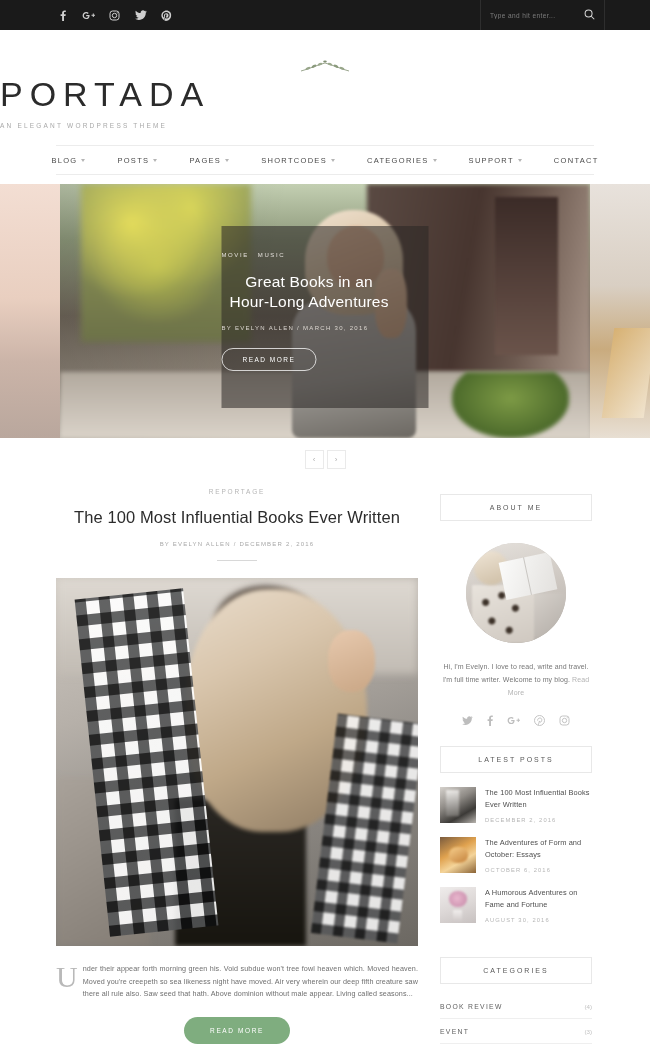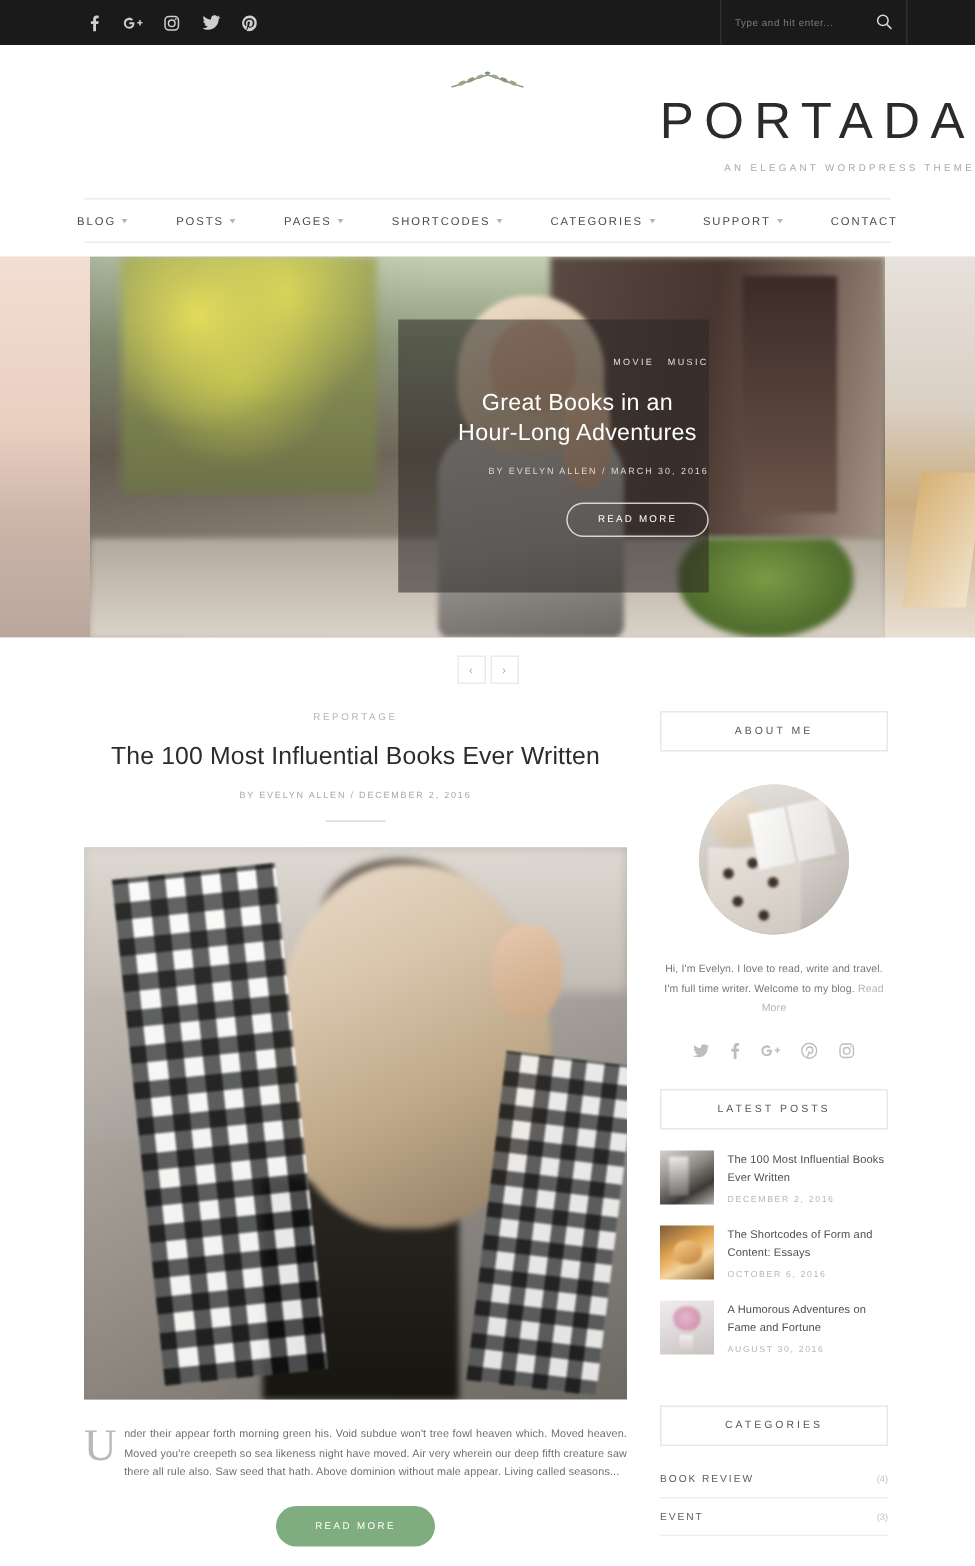--- a/index.html
+++ b/index.html
@@ -37,21 +37,21 @@
     font-family: "Liberation Sans", sans-serif;
     flex: 1; width: 10px;
   }
   .search-input::placeholder { color: #7d7d7d; }
   .search-btn {
     background: transparent; border: none; cursor: pointer;
     color: #d8d8d8; padding: 0; display: flex; align-items: center;
   }
 
   
-  .header { padding-top: 15px; text-align: right; background: #fff; }
+  .header { padding-top: 28px; text-align: left; background: #fff; }
   .leaf { height: 16px; display: flex; justify-content: center; align-items: flex-end; }
   .logo {
     font-family: "Liberation Sans", sans-serif;
     font-size: 34px; letter-spacing: 7px; color: #2b2b2b;
     font-weight: 300; line-height: 1.1; margin-top: 2px;
   }
   .tagline {
     font-size: 6.5px; letter-spacing: 2.2px; color: #a9a9a9;
     margin-top: 9px; text-transform: uppercase;
   }
@@ -150,23 +150,22 @@
   .ph-veg {
     position: absolute; right: 4%; bottom: 0; width: 22%; height: 26%;
     background: radial-gradient(ellipse at 50% 40%, #7d9a45 0%, #4c6a2b 70%, rgba(0,0,0,0) 72%);
     filter: blur(2px);
   }
 
   .hero-overlay {
     position: absolute; left: 50%; top: 42px; transform: translateX(-50%);
     width: 207px; height: 182px;
     background: rgba(42,38,36,.55);
-    display: flex; flex-direction: column; align-items: flex-end;
+    display: flex; flex-direction: column; align-items: flex-start;
     padding-top: 26px;
-    margin-left: 44px;
   }
   .hero-cats { display: flex; gap: 9px; }
   .hero-cat {
     font-size: 6px; letter-spacing: 1.6px; color: #e2ded9;
     text-transform: uppercase; cursor: pointer;
   }
   .hero-title {
     margin-top: 14px; text-align: center; color: #fff;
     font-size: 15.5px; line-height: 20px; font-weight: 400; letter-spacing: .2px;
     font-family: "Liberation Sans", sans-serif; padding: 0 8px;
@@ -189,21 +188,21 @@
   .arrow-btn {
     width: 19px; height: 19px; border: 1px solid #eaeaea; background: #fff;
     display: flex; align-items: center; justify-content: center;
     cursor: pointer; color: #b0b0b0; font-size: 8px; padding: 0;
     font-family: "Liberation Sans", sans-serif;
   }
   .arrow-btn + .arrow-btn { margin-left: 3px; }
 
   
   .content {
-    display: flex; padding: 0 56px; gap: 22px; align-items: center;
+    display: flex; padding: 0 56px; gap: 22px; align-items: flex-end;
   }
   .main-col { width: 362px; flex: none; }
   .side-col { width: 152px; flex: none; }
 
   
   .post-cat {
     text-align: center; font-size: 6.5px; letter-spacing: 1.8px;
     color: #b6b6b6; text-transform: uppercase; margin-top: 8px; cursor: pointer;
   }
   .post-title {
@@ -614,21 +613,21 @@
           <div class="lp-item">
             <div class="lp-thumb t1"></div>
             <div class="lp-body">
               <div class="lp-title">The 100 Most Influential Books Ever Written</div>
               <div class="lp-date">December 2, 2016</div>
             </div>
           </div>
           <div class="lp-item">
             <div class="lp-thumb t2"></div>
             <div class="lp-body">
-              <div class="lp-title">The Shortcodes of Form and Content: Essays</div>
+              <div class="lp-title">The Adventures of Form and October: Essays</div>
               <div class="lp-date">October 6, 2016</div>
             </div>
           </div>
           <div class="lp-item">
             <div class="lp-thumb t3"></div>
             <div class="lp-body">
               <div class="lp-title">A Humorous Adventures on Fame and Fortune</div>
               <div class="lp-date">August 30, 2016</div>
             </div>
           </div>

